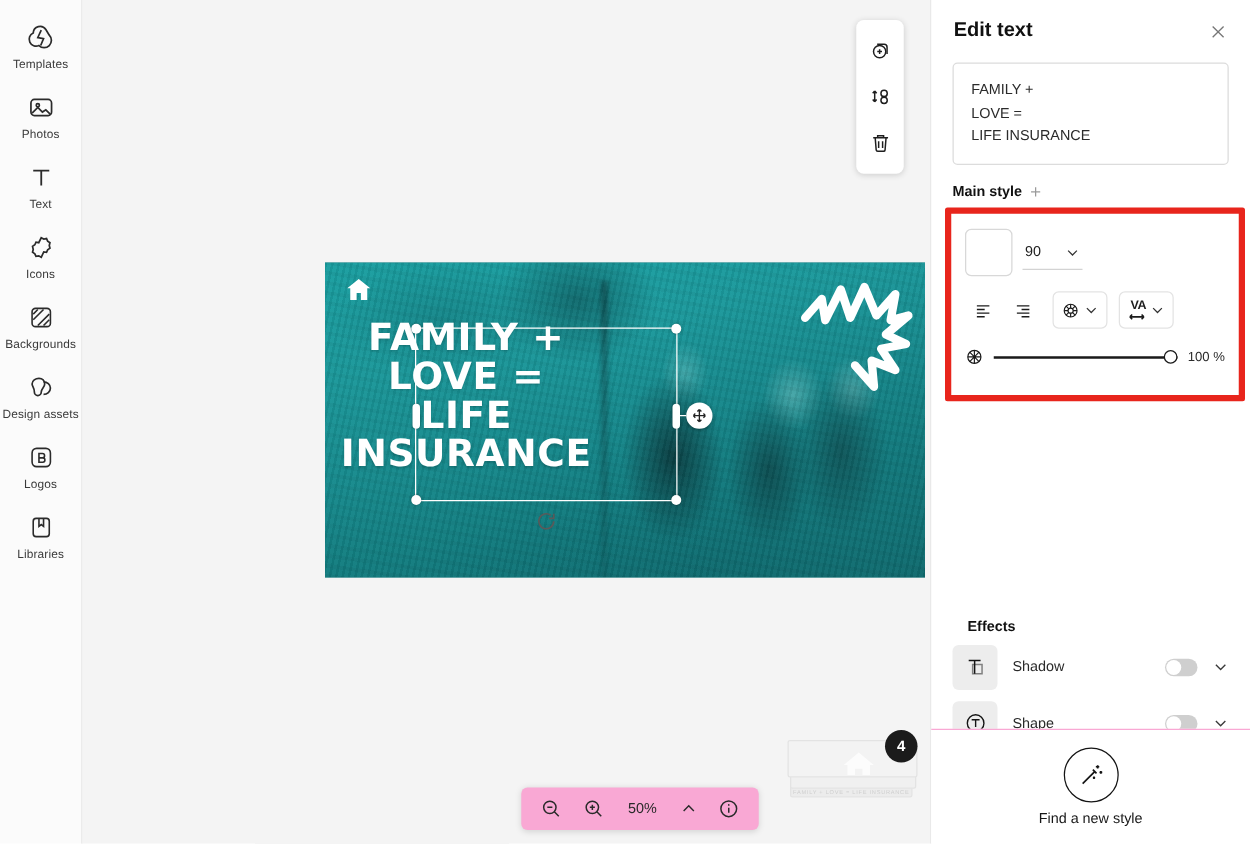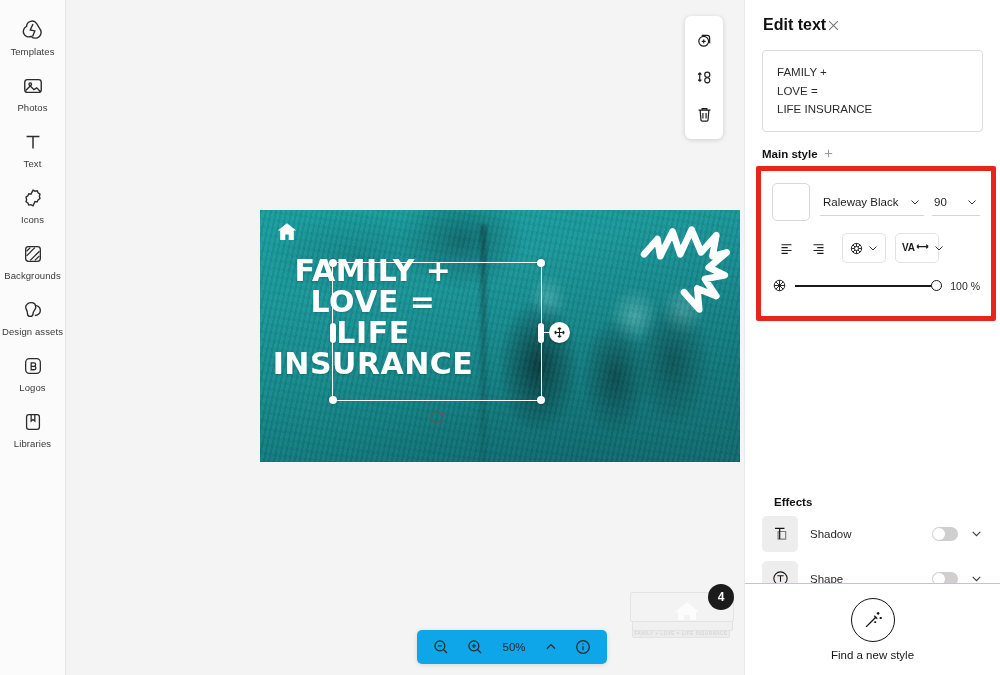--- a/index.html
+++ b/index.html
@@ -139,36 +139,36 @@
   .pg-badge {
     position: absolute; right: 2px; top: -6px; width: 26px; height: 26px;
     border-radius: 50%; background: #1b1b1b; color: #fff;
     display: flex; align-items: center; justify-content: center;
     font-size: 12px; font-weight: 700;
   }
 
   
   .zoombar {
     position: absolute; left: 351px; bottom: 11px; height: 34px;
-    background: #0ea5e9; border-radius: 5px; box-shadow: 0 1px 5px rgba(0,0,0,.13);
+    background: #f9a8d4; border-radius: 5px; box-shadow: 0 1px 5px rgba(0,0,0,.13);
     display: flex; align-items: center; gap: 16px; padding: 0 15px; z-index: 6;
   }
   .zb-ic { width: 18px; height: 18px; color: #2a2a2a; cursor: pointer; }
   .zb-ic svg { width: 18px; height: 18px; display: block; }
   .zb-val { font-size: 11.5px; color: #2a2a2a; min-width: 28px; text-align: center; }
   .zb-chev { width: 14px; height: 14px; color: #2a2a2a; cursor: pointer; }
   .zb-chev svg { width: 14px; height: 14px; display: block; }
 
   
   .panel {
     width: 256px; flex: 0 0 256px; height: 675px; background: #fff;
     border-left: 1px solid #e9e9e9; position: relative;
   }
   .p-head {
-    display: flex; align-items: center; justify-content: flex-start;
+    display: flex; align-items: center; justify-content: space-between;
     padding: 16px 18px 0 18px;
   }
   .p-title { font-size: 16px; font-weight: 700; color: #111; }
   .p-close { width: 15px; height: 15px; color: #777; cursor: pointer; }
   .p-close svg { width: 15px; height: 15px; display: block; }
 
   .txtbox {
     margin: 16px 17px 0 17px; min-height: 78px;
     border: 1px solid #dcdcdc; border-radius: 4px;
     padding: 12px 14px; font-size: 11.5px; color: #2b2b2b; line-height: 1.62;
@@ -478,28 +478,20 @@
       <span class="plus-ic">
         <svg viewBox="0 0 24 24" fill="none" stroke="currentColor" stroke-width="2.2">
             <path d="M12 4v16M4 12h16"></path>
           </svg>
       </span>
     </div>
 
     <div class="hl">
       <div class="row1">
         <div class="swatch"></div>
-        <div class="fontsel">
-          <span class="fontname">Raleway Black</span>
-          <span class="chev">
-            <svg viewBox="0 0 24 24" fill="none" stroke="currentColor" stroke-width="2">
-                <path d="M5 9l7 7 7-7"></path>
-              </svg>
-          </span>
-        </div>
         <div class="sizesel">
           <span class="sizeval">90</span>
           <span class="chev">
             <svg viewBox="0 0 24 24" fill="none" stroke="currentColor" stroke-width="2">
                 <path d="M5 9l7 7 7-7"></path>
               </svg>
           </span>
         </div>
       </div>
 
@@ -521,21 +513,21 @@
               <circle cx="12" cy="12" r="3.3"></circle>
               <path d="M12 3.8v4.9M12 15.3v4.9M3.8 12h4.9M15.3 12h4.9M6.2 6.2l3.5 3.5M14.3 14.3l3.5 3.5M17.8 6.2l-3.5 3.5M9.7 14.3l-3.5 3.5"></path>
             </svg>
           <span class="chev">
             <svg viewBox="0 0 24 24" fill="none" stroke="currentColor" stroke-width="2">
                 <path d="M5 9l7 7 7-7"></path>
               </svg>
           </span>
         </div>
         <div class="dd-btn c2">
-          <span style="display:flex;flex-direction:row;align-items:flex-start;line-height:1;">
+          <span style="display:flex;flex-direction:column;align-items:flex-end;line-height:1;">
             <span class="va-txt">VA</span>
             <svg viewBox="0 0 24 10" style="width:15px;height:7px;display:block;" fill="none" stroke="currentColor" stroke-width="2">
                 <path d="M3 5h18M3 5l3-3M3 5l3 3M21 5l-3-3M21 5l-3 3"></path>
               </svg>
           </span>
           <span class="chev">
             <svg viewBox="0 0 24 24" fill="none" stroke="currentColor" stroke-width="2">
                 <path d="M5 9l7 7 7-7"></path>
               </svg>
           </span>

